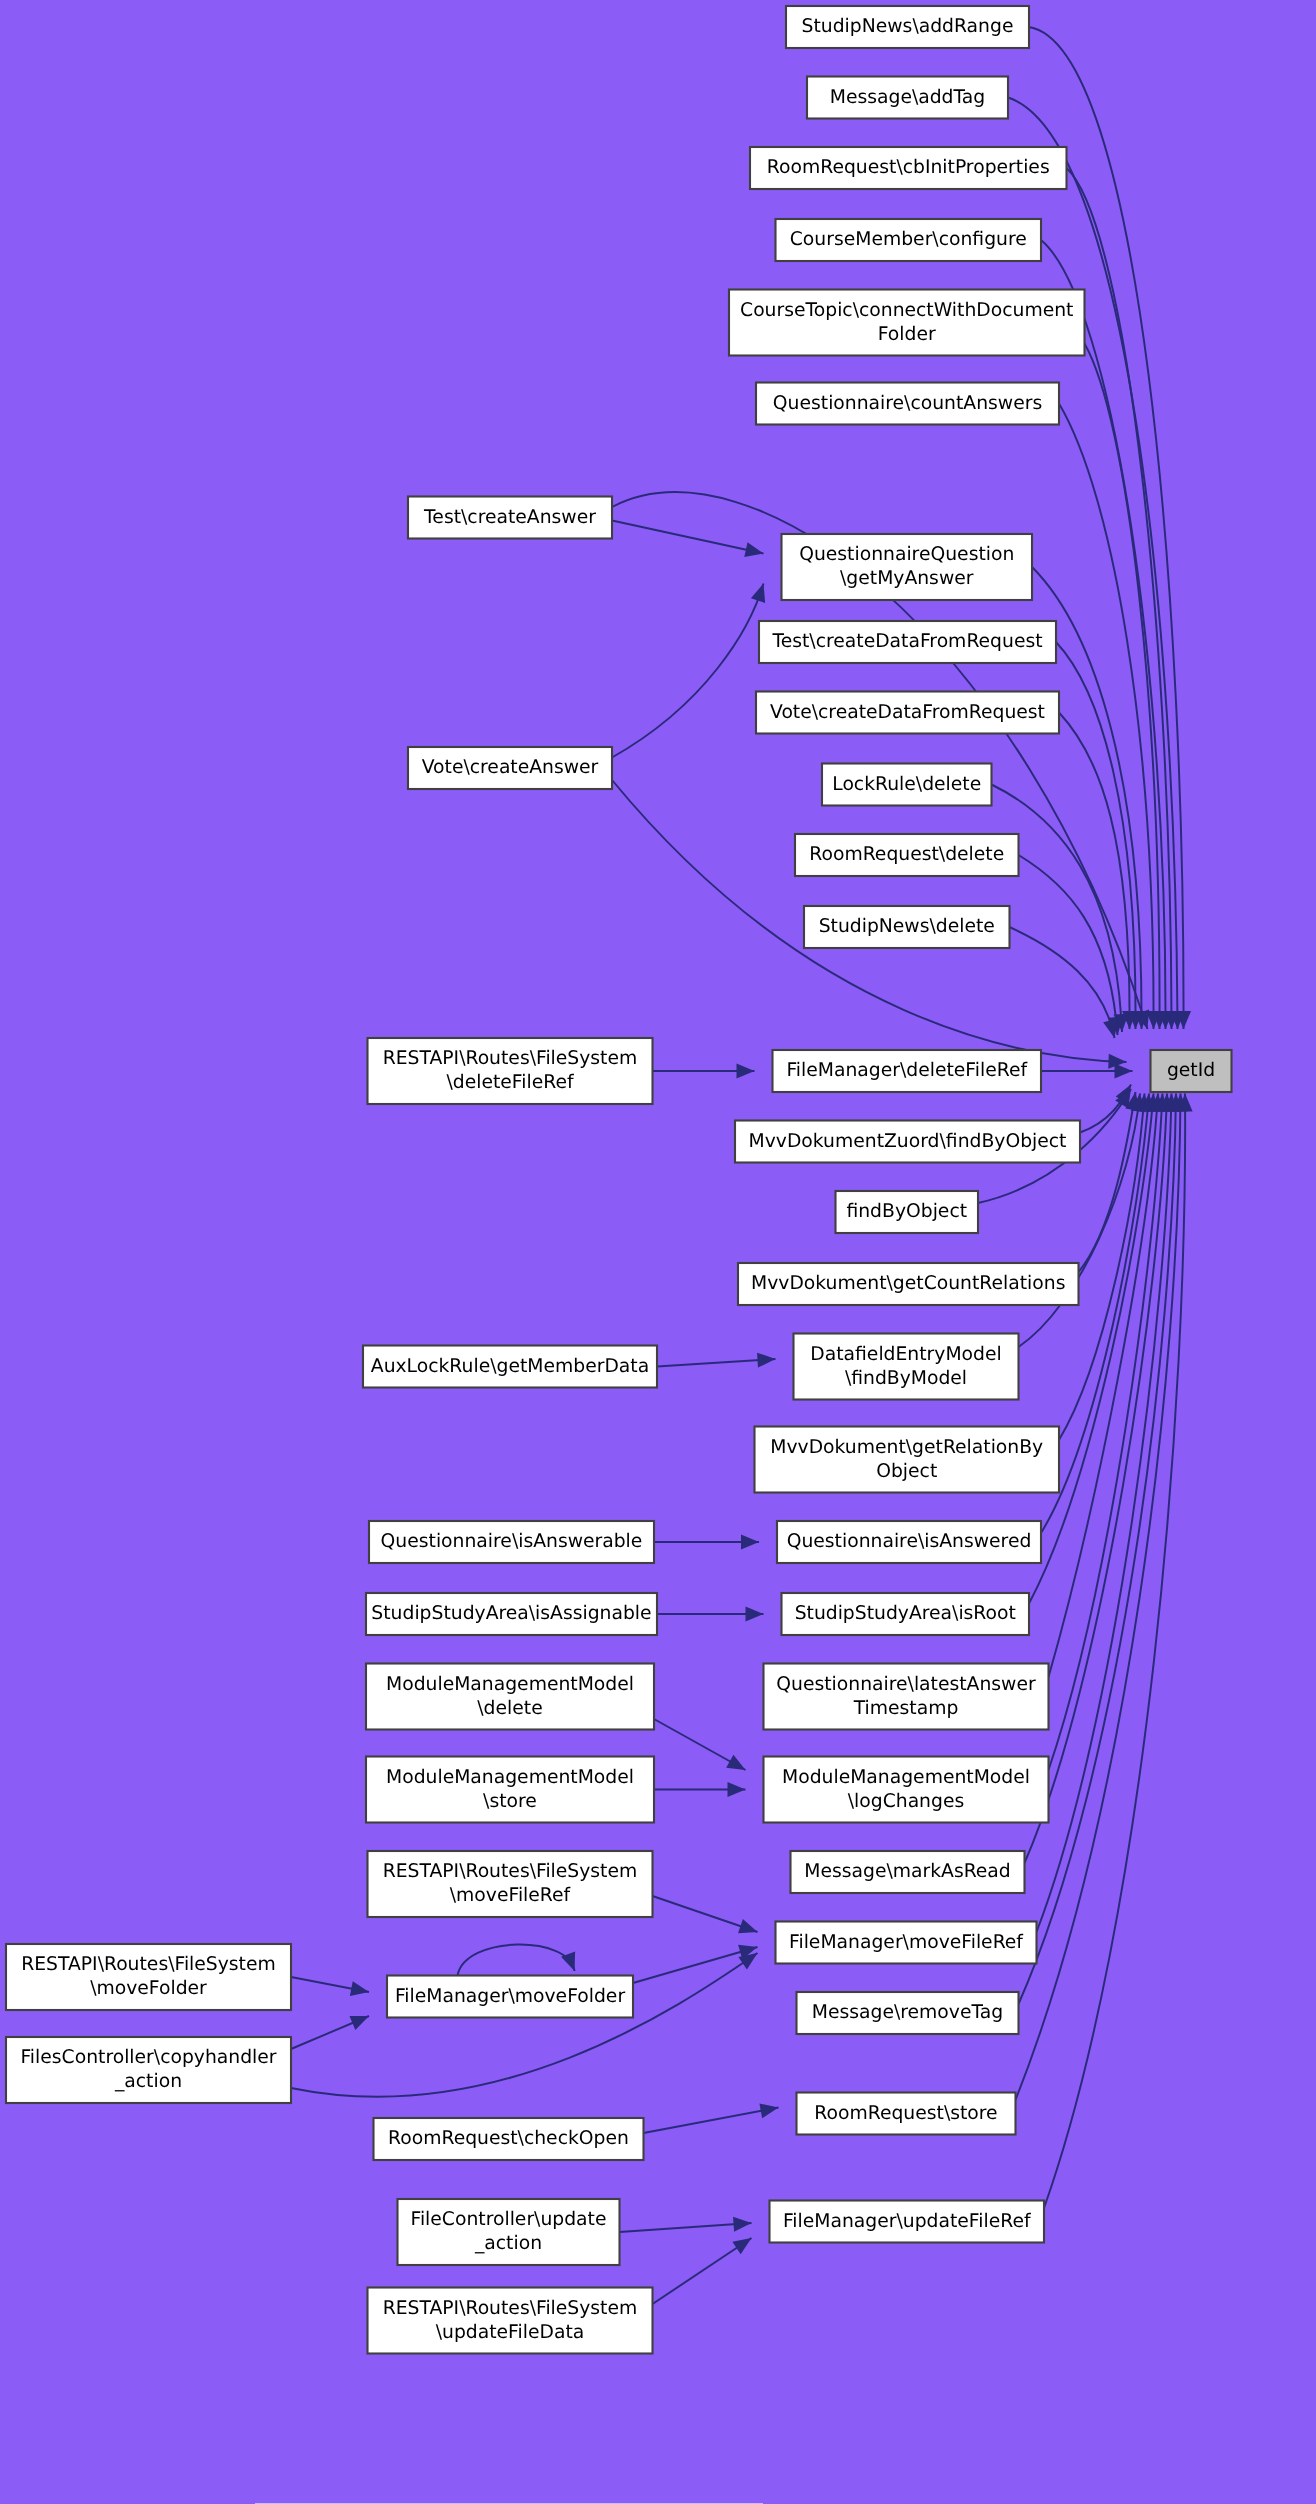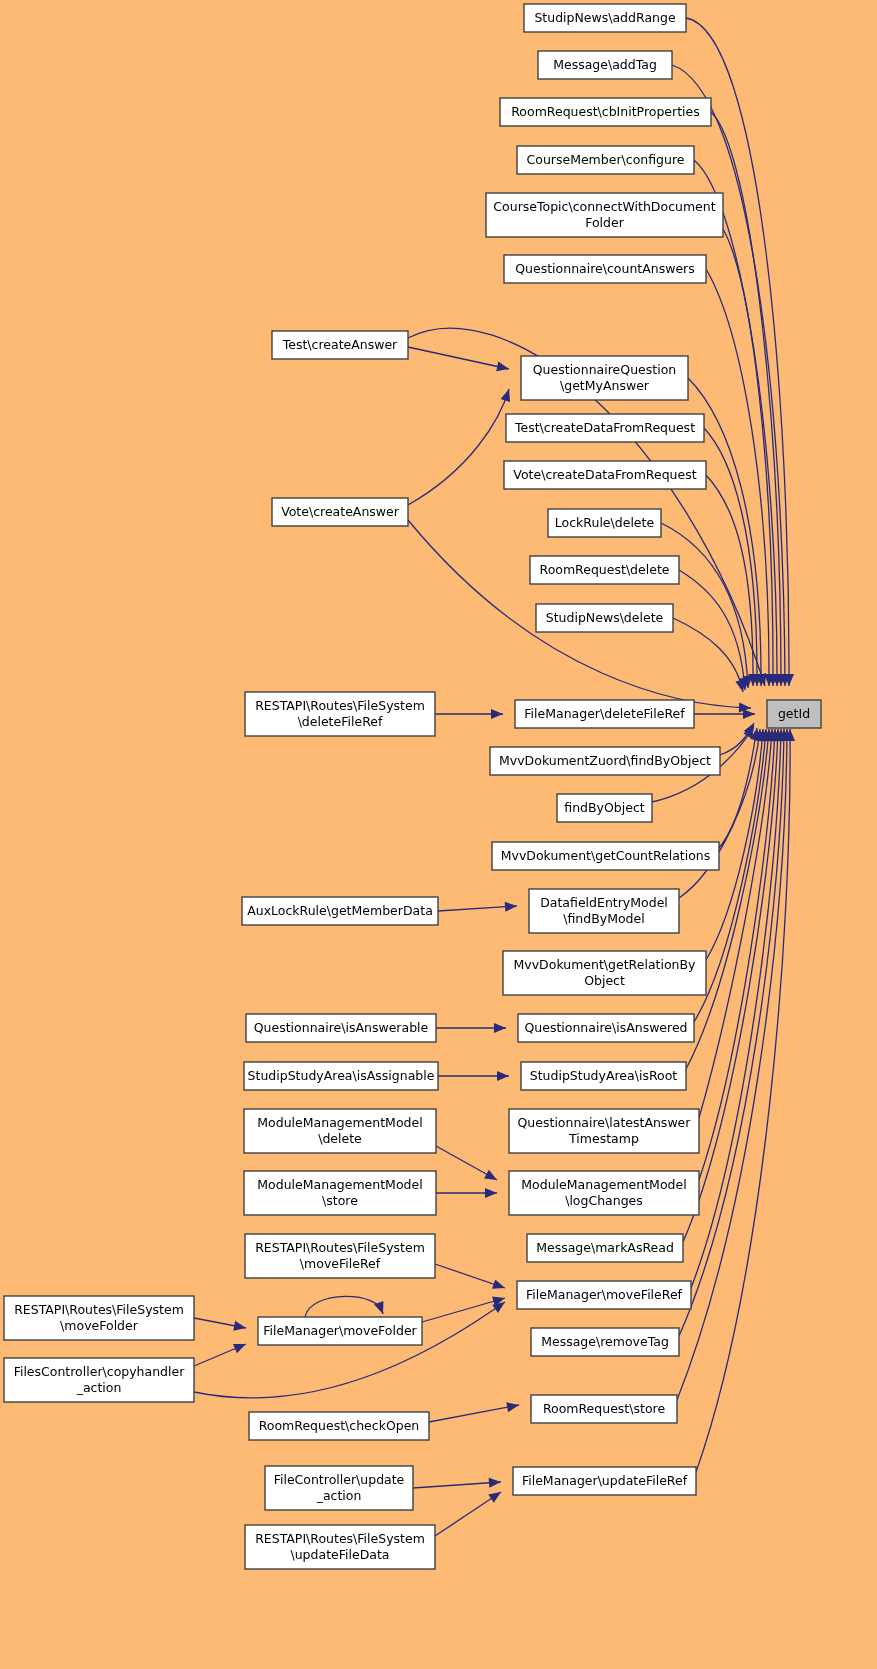--- a/index.html
+++ b/index.html
@@ -4,21 +4,21 @@
 <style>
   html, body {
     margin: 0;
     padding: 0;
     background: #ffffff;
   }
   #canvas-wrap {
     position: relative;
     width: 877px;
     height: 1669px;
-    background: #fdba74;
+    background: #8b5cf6;
     font-family: "DejaVu Sans", sans-serif;
   }
   svg#graph {
     position: absolute;
     left: 0;
     top: 0;
     width: 877px;
     height: 1669px;
     display: block;
   }

